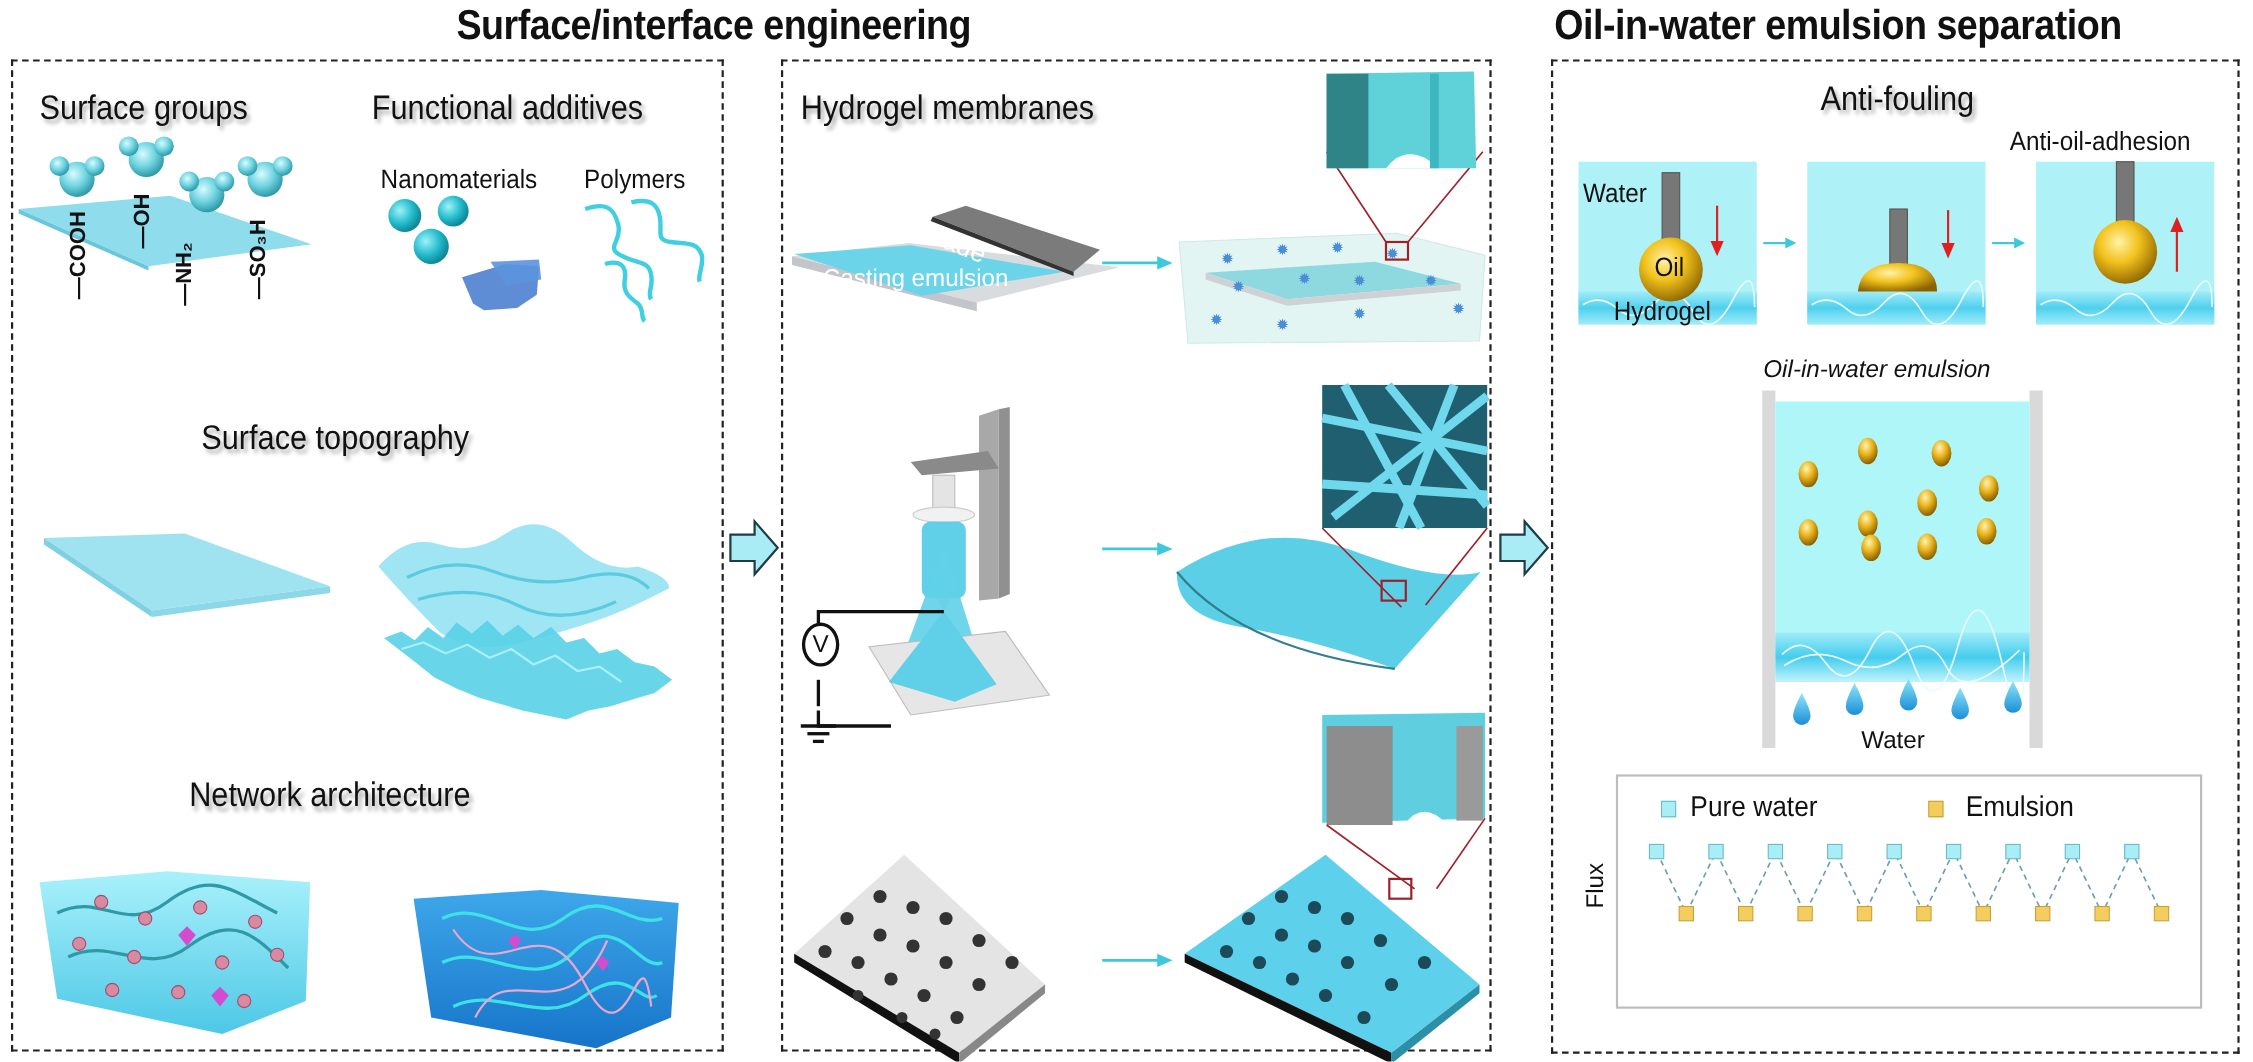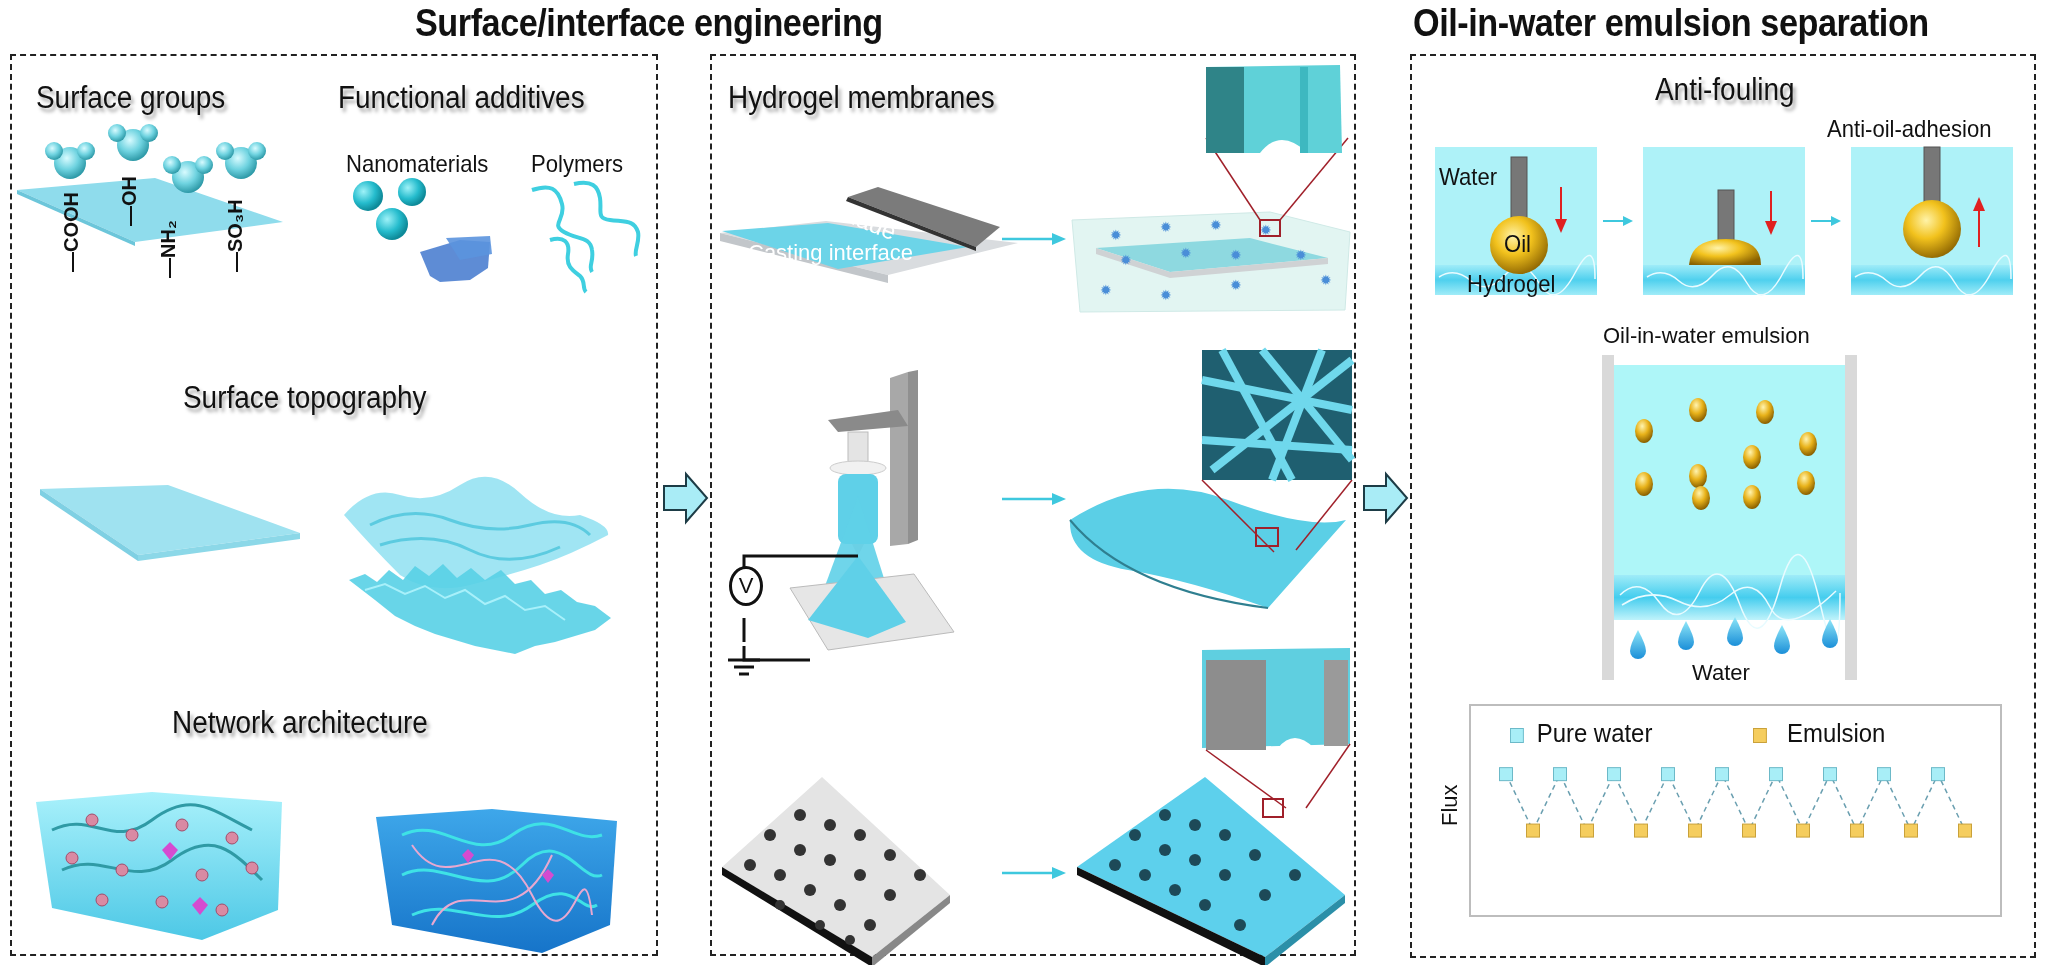--- a/index.html
+++ b/index.html
@@ -166,21 +166,21 @@
 <div class="sub" style="left:728px; top:80px;">Hydrogel membranes</div>
 
 <svg style="left:718px; top:185px;" width="320" height="105">
   <polygon points="2,48 108,36 300,58 170,90" fill="#d9dcdf"></polygon>
   <polygon points="2,48 170,90 170,98 2,56" fill="#c2c6ca"></polygon>
   <polygon points="4,46 110,38 250,62 120,84" fill="#6cd4e8"></polygon>
   <polygon points="130,12 160,2 282,42 258,62" fill="#7b7b7b"></polygon>
   <polygon points="130,12 258,62 258,66 128,16" fill="#333"></polygon>
 </svg>
 <div class="abs" style="left:846px; top:198px; transform:rotate(22deg); transform-origin:left top; font-size:24px; color:#fff; white-space:nowrap;">blade</div>
-<div class="abs" style="left:748px; top:240px; font-size:22px; color:#fff; white-space:nowrap;">Casting interface</div>
+<div class="abs" style="left:748px; top:240px; font-size:22px; color:#fff; white-space:nowrap;">Casting emulsion</div>
 
 <svg style="left:1002px; top:232px;" width="66" height="14">
   <line x1="0" y1="7" x2="52" y2="7" stroke="#3ec8de" stroke-width="2.5"></line>
     <polygon points="50,1 64,7 50,13" fill="#3ec8de"></polygon>
 </svg>
 
 <svg style="left:1070px; top:140px;" width="285" height="175">
   <polygon points="2,80 200,72 280,92 275,170 10,172" fill="#e2f5f2" stroke="#cfe9e6"></polygon>
   <polygon points="26,108 180,98 258,118 100,132" fill="#8ed9e0"></polygon>
   <polygon points="26,108 100,132 258,118 258,124 100,138 26,114" fill="#cfd2d4"></polygon>
@@ -362,21 +362,21 @@
     <rect x="489" y="0" width="16" height="56" fill="#777" stroke="#555"></rect>
     <circle cx="497" cy="82" r="29" fill="url(#oilg)"></circle>
     <line x1="544" y1="100" x2="544" y2="62" stroke="#e02020" stroke-width="2"></line>
       <polygon points="538,64 550,64 544,50" fill="#e02020"></polygon>
   </g>
 </svg>
 <div class="lbl" style="left:1439px; top:163px;">Water</div>
 <div class="lbl" style="left:1504px; top:230px;">Oil</div>
 <div class="lbl" style="left:1467px; top:270px;">Hydrogel</div>
 
-<div class="small" style="left:1603px; top:323px;">Oil-in-water emulsion</div>
+<div class="small" style="left:1603px; top:323px;font-style:italic;">Oil-in-water emulsion</div>
 
 <svg style="left:1600px; top:355px;" width="260" height="330">
   <defs>
     <radialGradient id="drop" cx="40%" cy="30%" r="70%">
       <stop offset="0%" stop-color="#fff4b0"></stop>
         <stop offset="50%" stop-color="#e8b21a"></stop>
         <stop offset="100%" stop-color="#8a6000"></stop>
     </radialGradient>
     <linearGradient id="wd" x1="0" y1="0" x2="0" y2="1">
       <stop offset="0%" stop-color="#8ee6f8"></stop>

